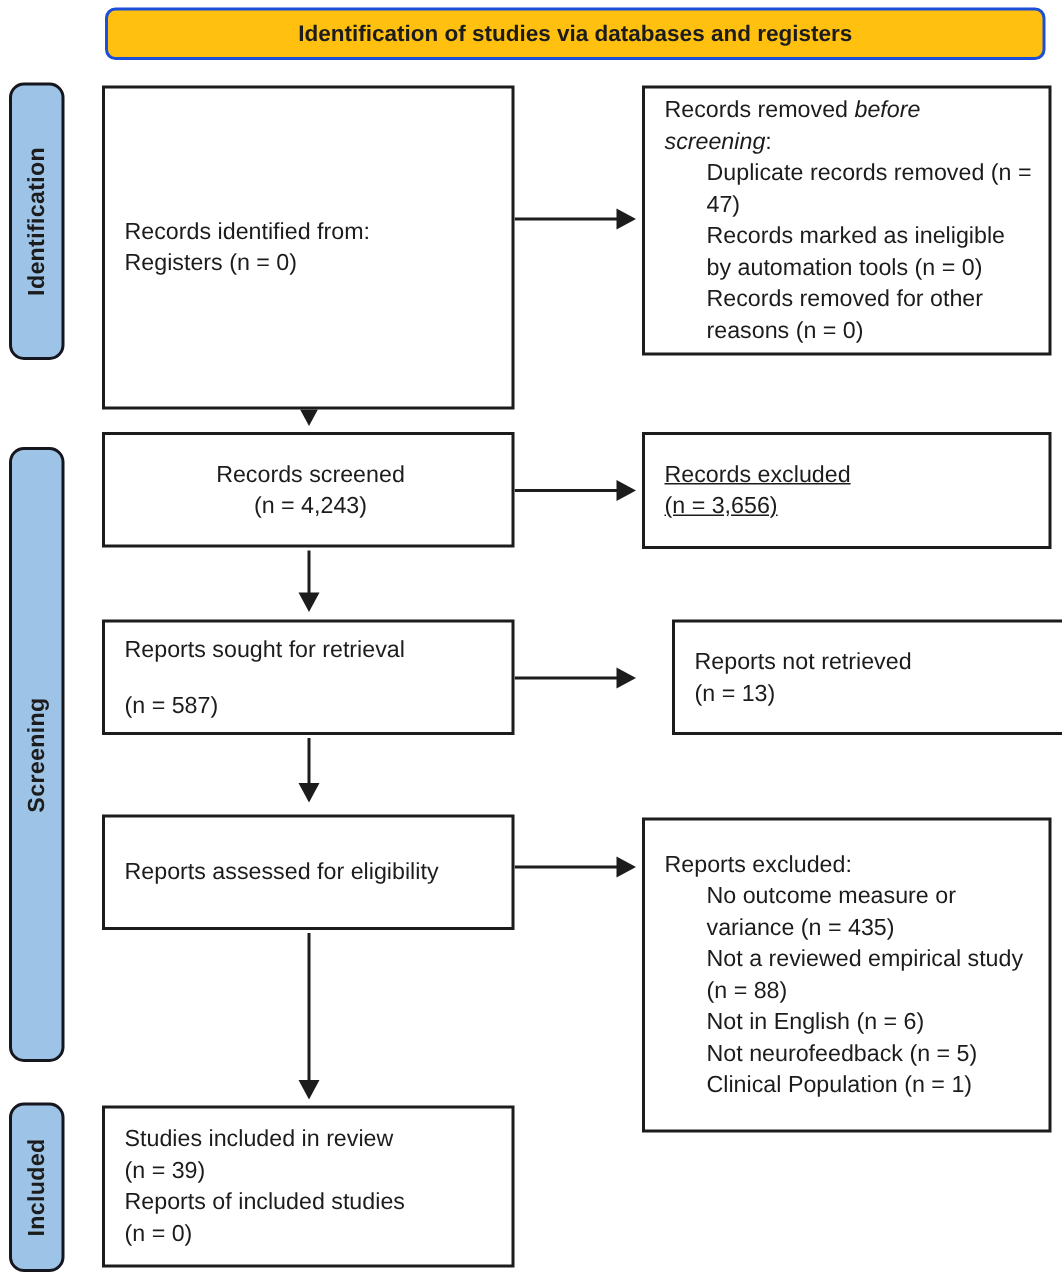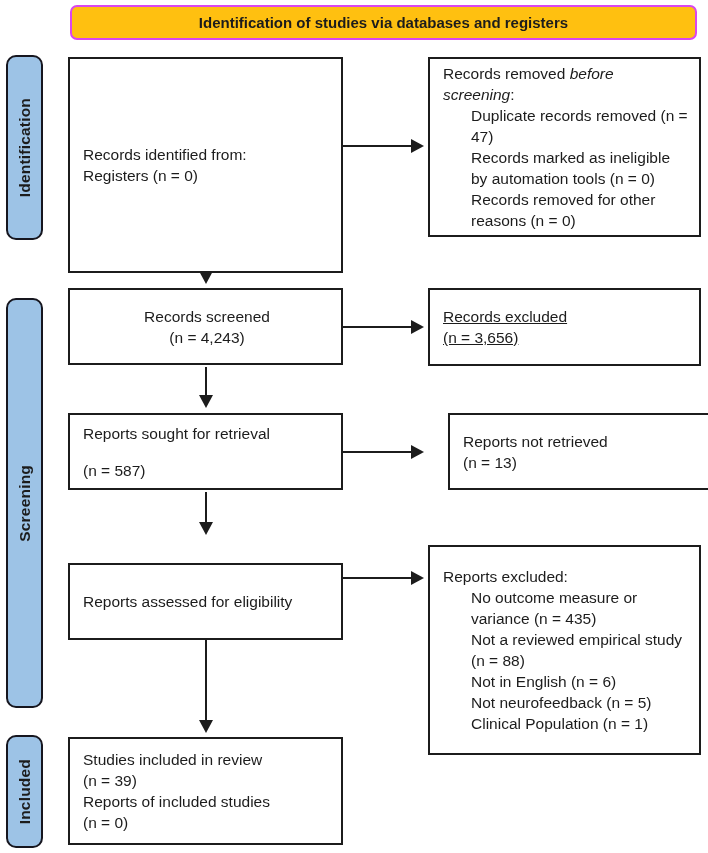--- a/index.html
+++ b/index.html
@@ -13,21 +13,21 @@
     width: 708px;
     height: 853px;
     background: #ffffff;
     overflow: hidden;
   }
   .banner {
     position: absolute;
     left: 70px; top: 5px;
     width: 627px; height: 35px;
     background: var(--banner_bg, #FFC010);
-    border: 2px solid #d946ef;
+    border: 2px solid #1d4ed8;
     border-radius: 7px;
     display: flex; align-items: center; justify-content: center;
     font-weight: bold;
     font-size: 15px;
   }
   .stage {
     position: absolute;
     left: 6px; width: 37px;
     background: var(--stage_bg, #9DC3E6);
     border: 2.5px solid #16161f;
@@ -54,21 +54,21 @@
     line-height: 21px;
     padding: 5px 10px 5px 13px;
   }
   .box .indent { padding-left: 28px; }
   #box-records-identified    { left: 68px;  top: 57px;  width: 275px; height: 216px; }
   #box-records-removed       { left: 428px; top: 57px;  width: 273px; height: 180px; }
   #box-records-screened      { left: 68px;  top: 288px; width: 275px; height: 77px; text-align: center; }
   #box-records-excluded      { left: 428px; top: 288px; width: 273px; height: 78px; text-decoration: underline; }
   #box-reports-sought        { left: 68px;  top: 413px; width: 275px; height: 77px; gap: 16px; }
   #box-reports-not-retrieved { left: 448px; top: 413px; width: 273px; height: 77px; }
-  #box-reports-assessed      { left: 68px;  top: 563px; width: 275px; height: 77px; }
+  #box-reports-assessed      { left: 68px;  top: 543px; width: 275px; height: 77px; }
   #box-reports-excluded      { left: 428px; top: 545px; width: 273px; height: 210px; }
   #box-studies-included      { left: 68px;  top: 737px; width: 275px; height: 108px; }
   svg.arrows {
     position: absolute;
     left: 0; top: 0;
     width: 708px; height: 853px;
     pointer-events: none;
   }
   svg.arrows line { stroke: #1c1c1c; stroke-width: 2; }
   svg.arrows polygon { fill: #1c1c1c; }

